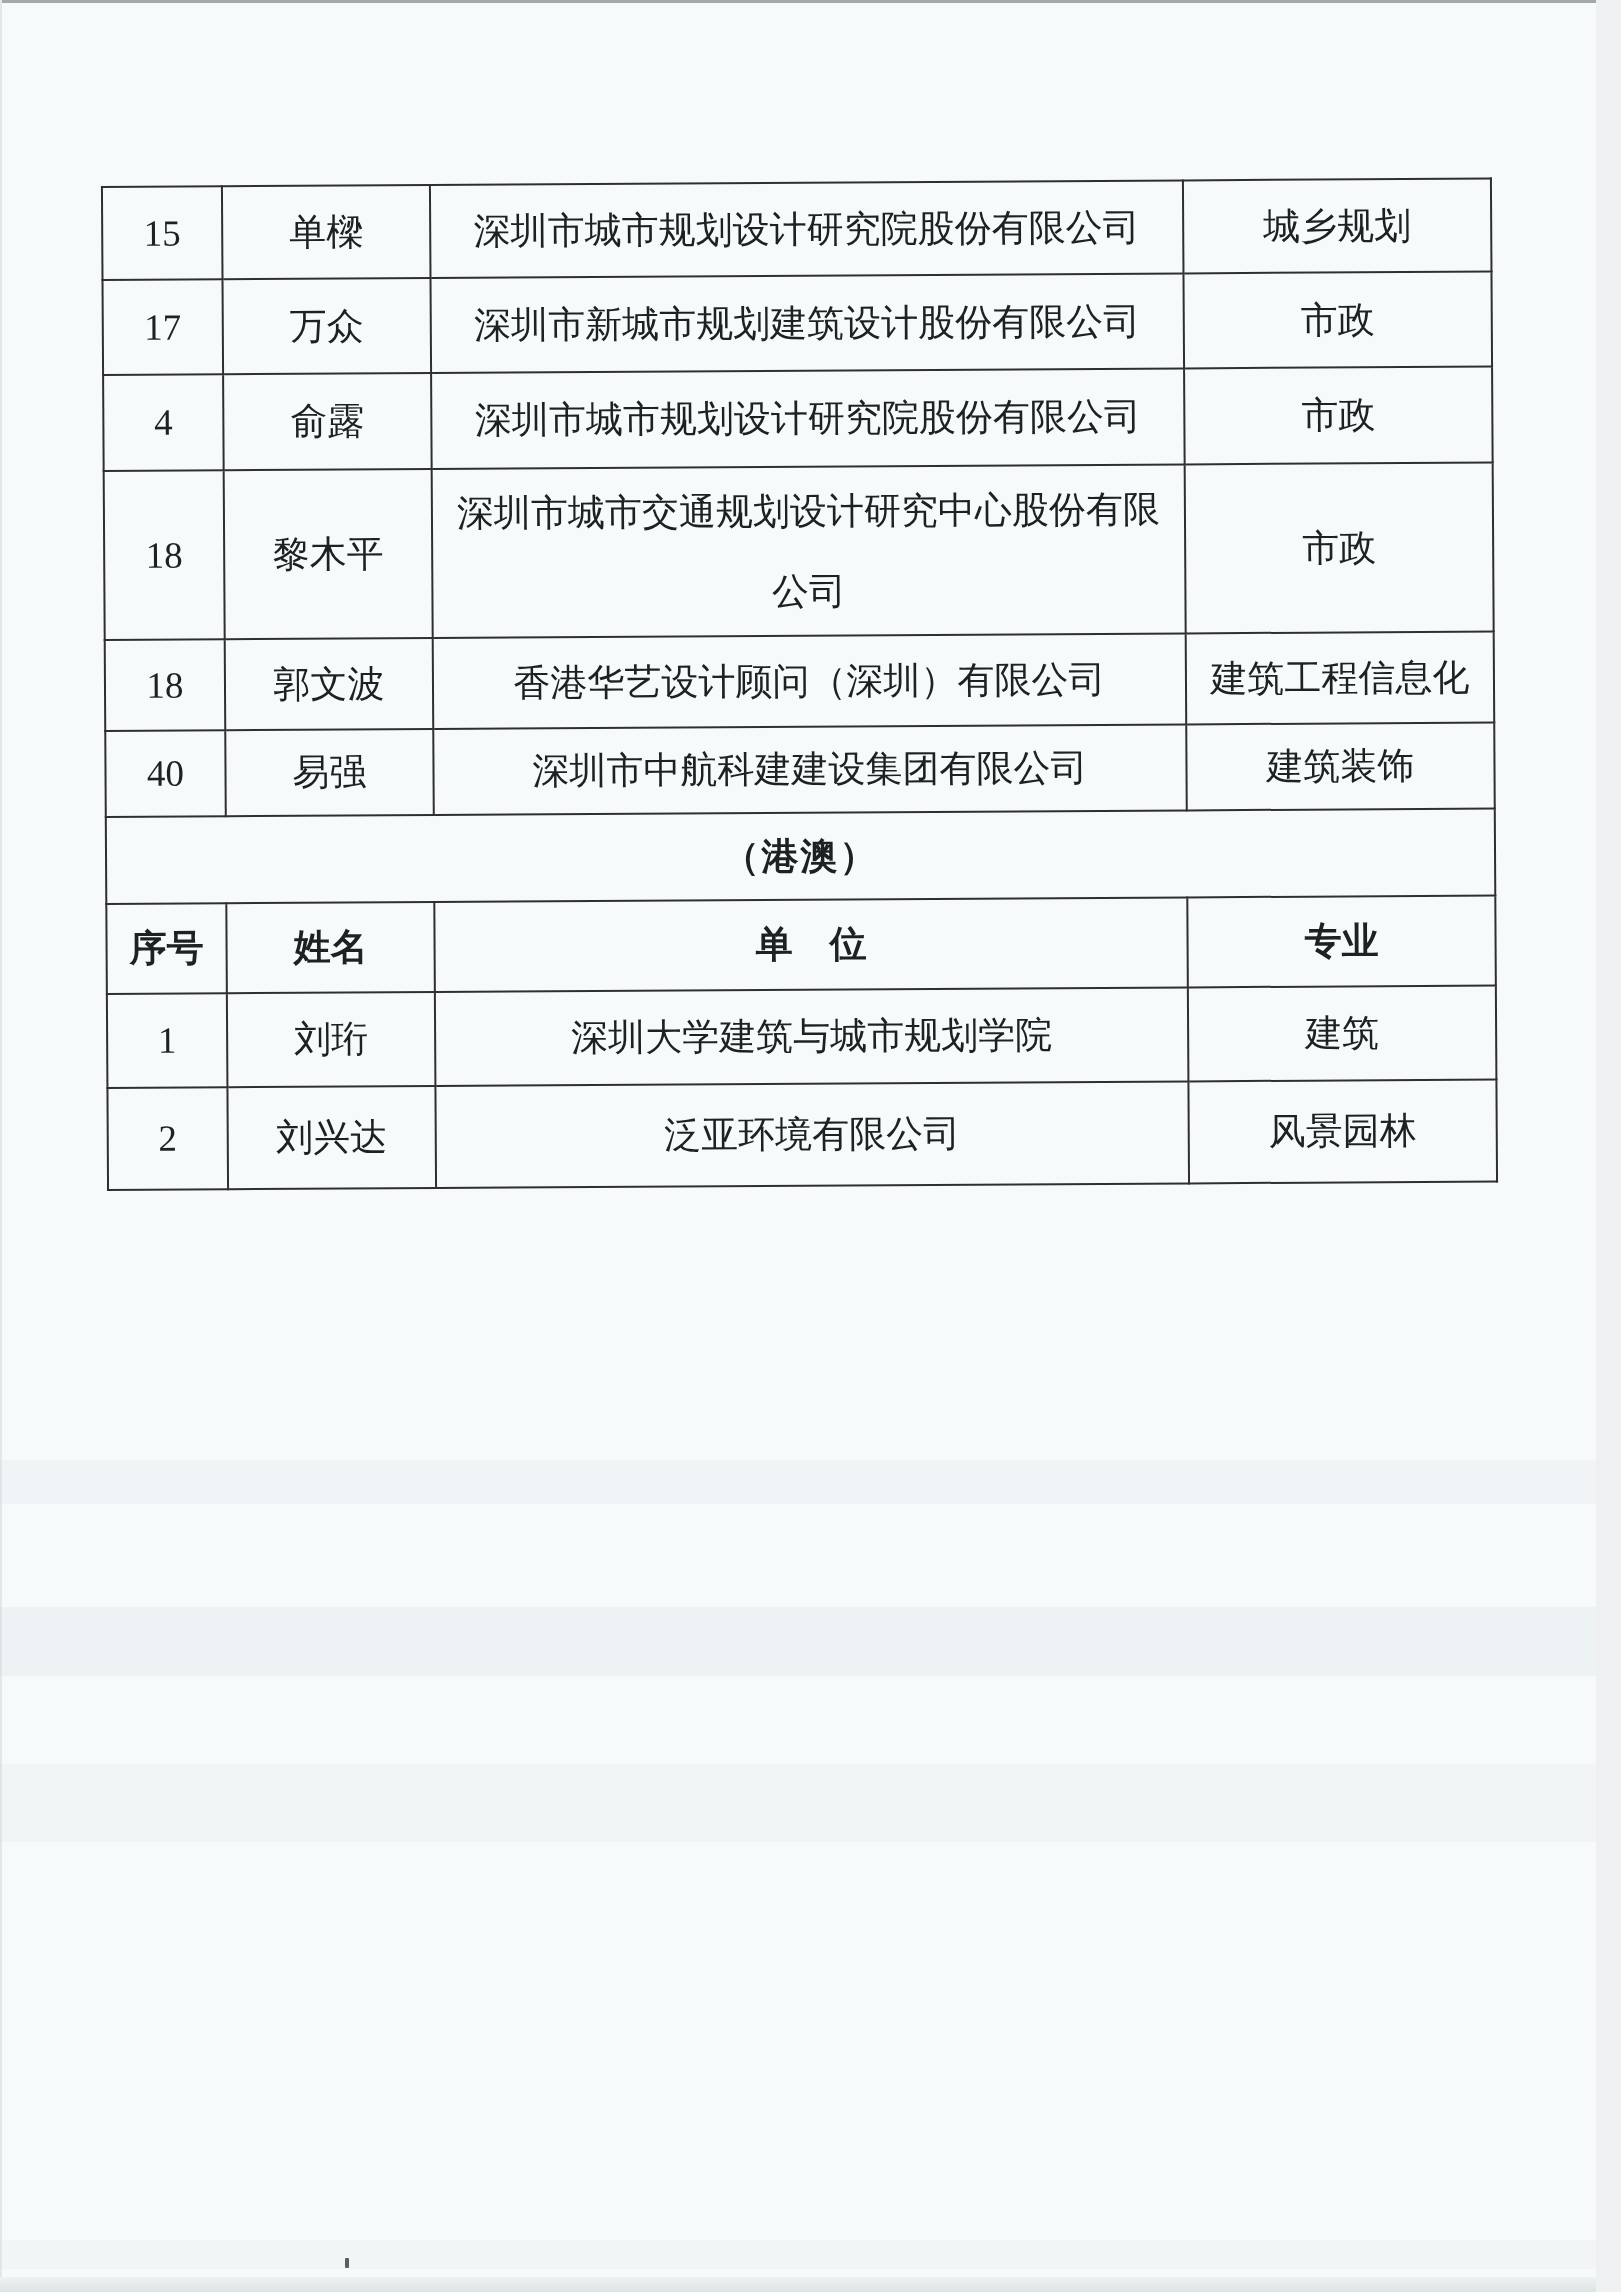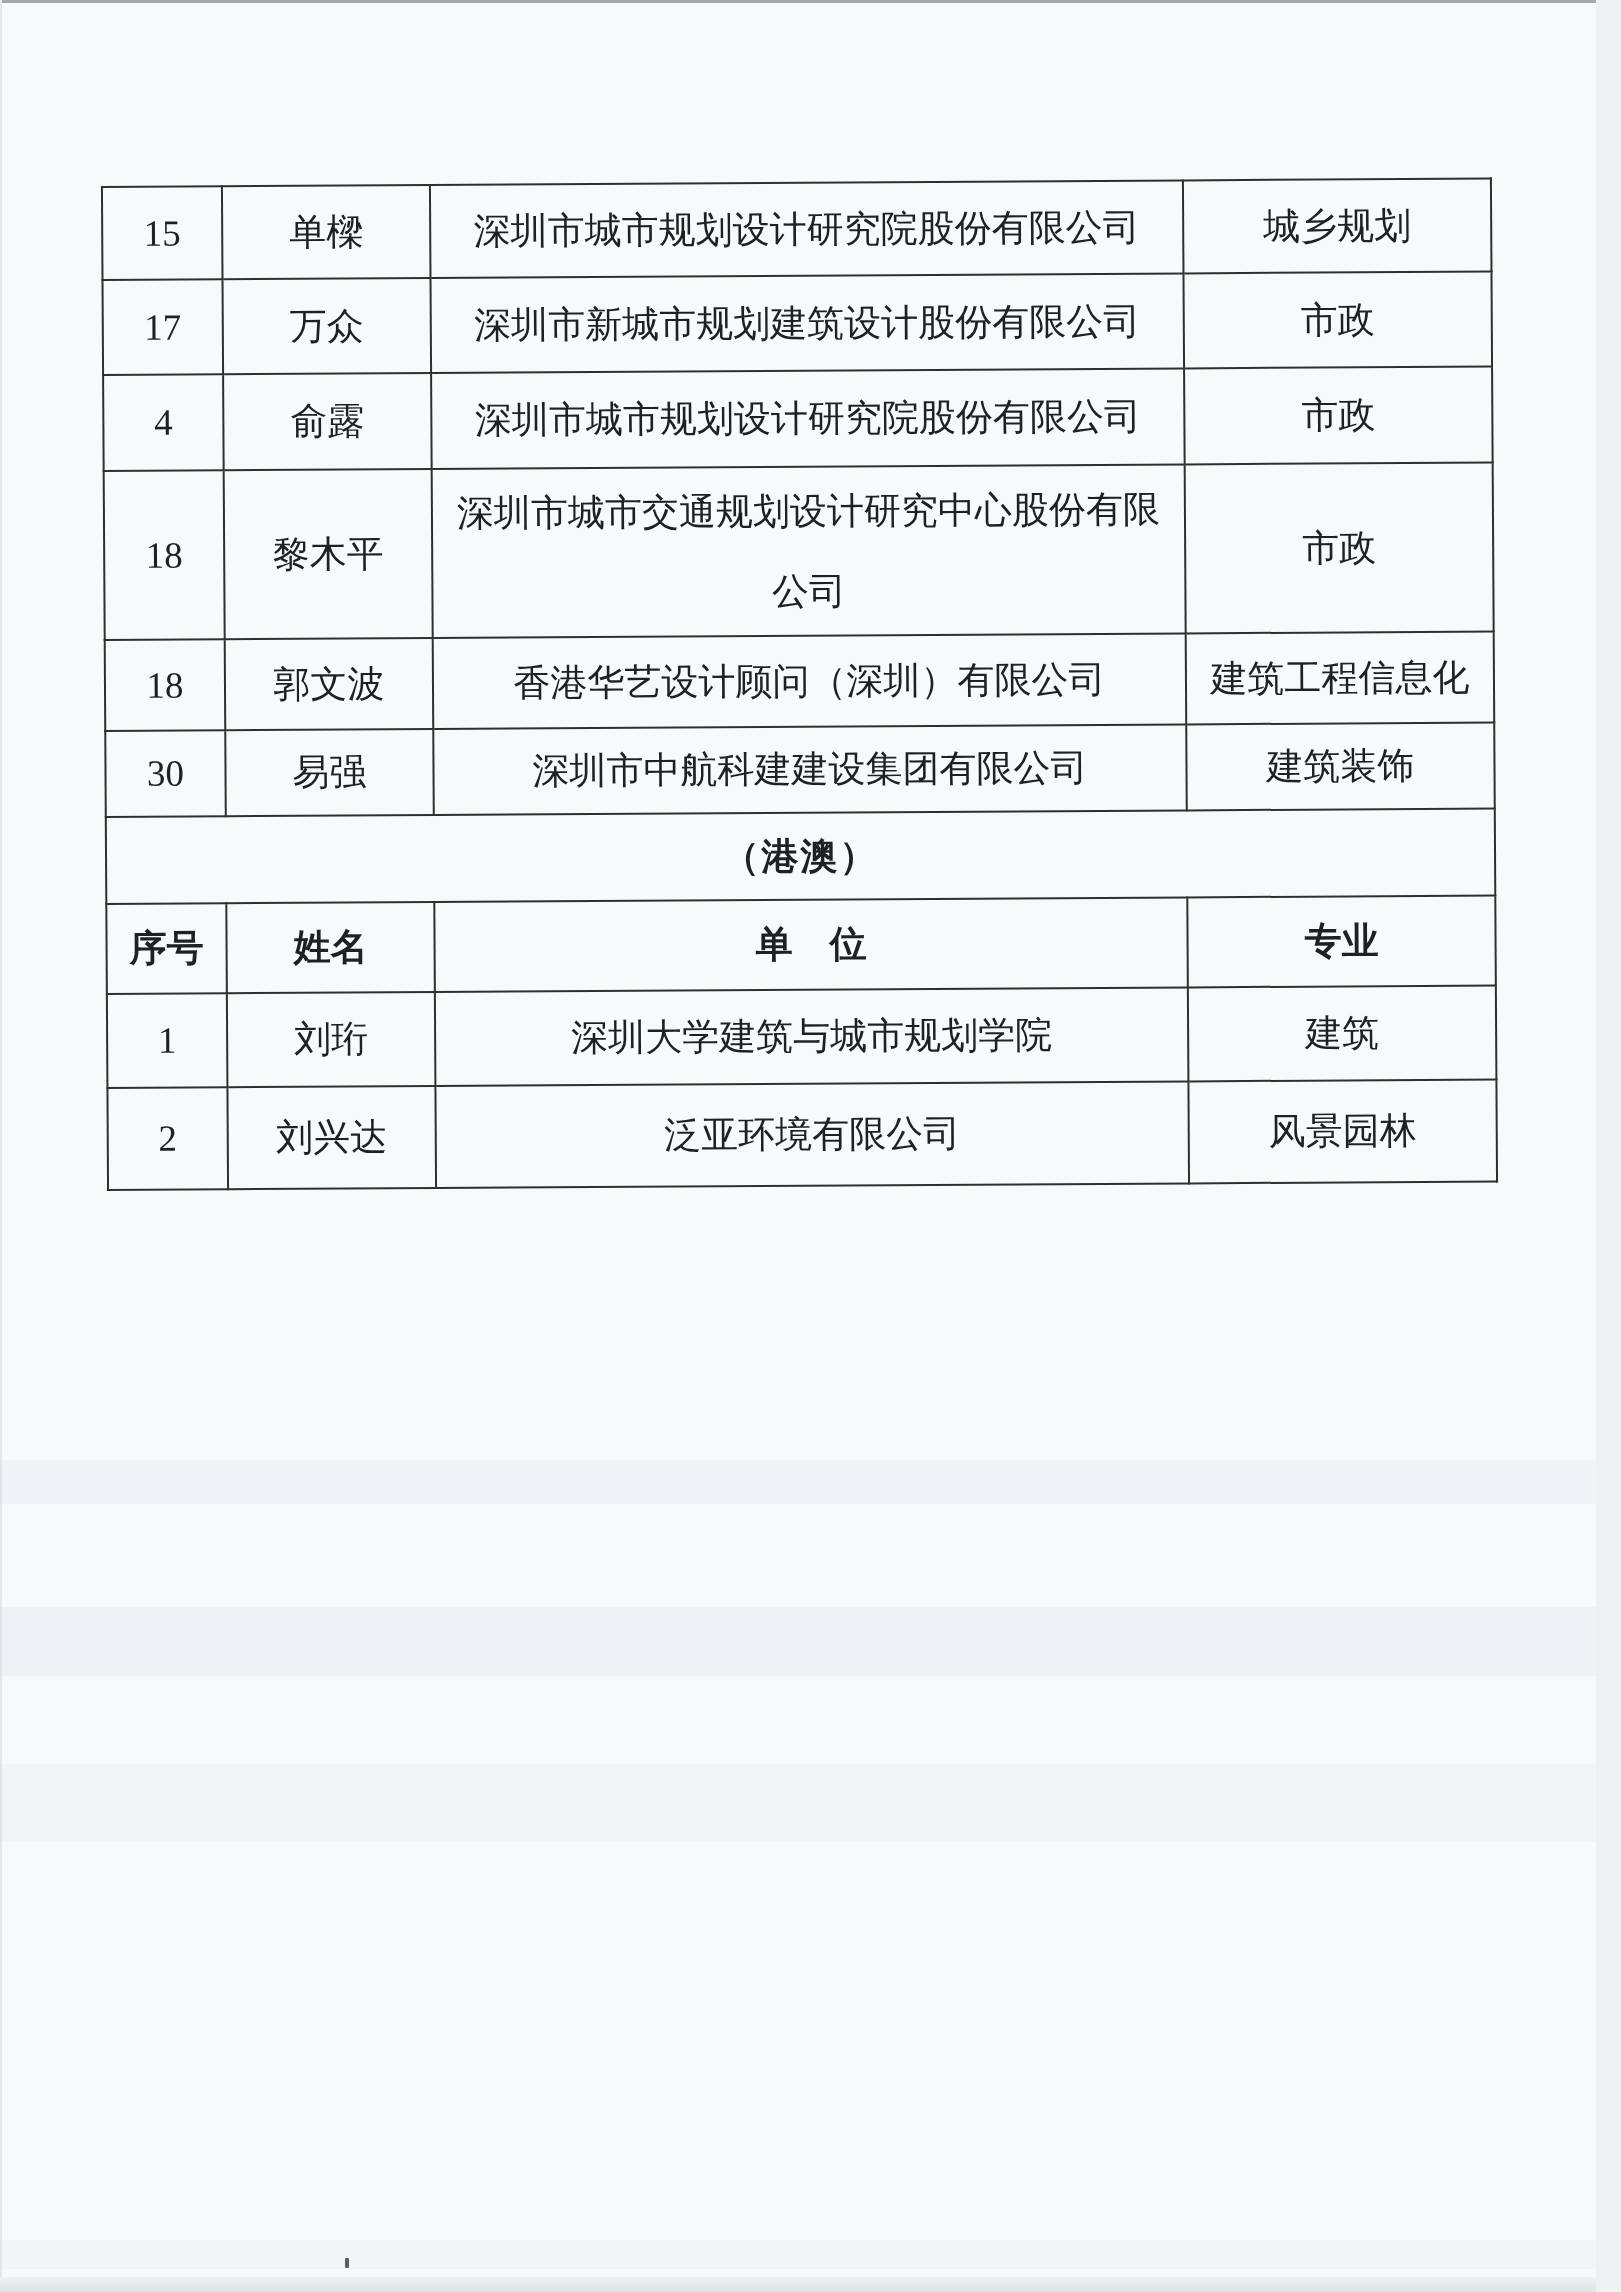--- a/index.html
+++ b/index.html
@@ -117,21 +117,21 @@
             <td>深圳市城市交通规划设计研究中心股份有限公司</td>
             <td>市政</td>
           </tr>
           <tr>
             <td>18</td>
             <td>郭文波</td>
             <td>香港华艺设计顾问（深圳）有限公司</td>
             <td>建筑工程信息化</td>
           </tr>
           <tr>
-            <td>30</td>
+            <td>40</td>
             <td>易强</td>
             <td>深圳市中航科建建设集团有限公司</td>
             <td>建筑装饰</td>
           </tr>
         </tbody>
 
       <tbody>
         <tr class="section-row">
           <td colspan="4">（港澳）</td>
         </tr>

